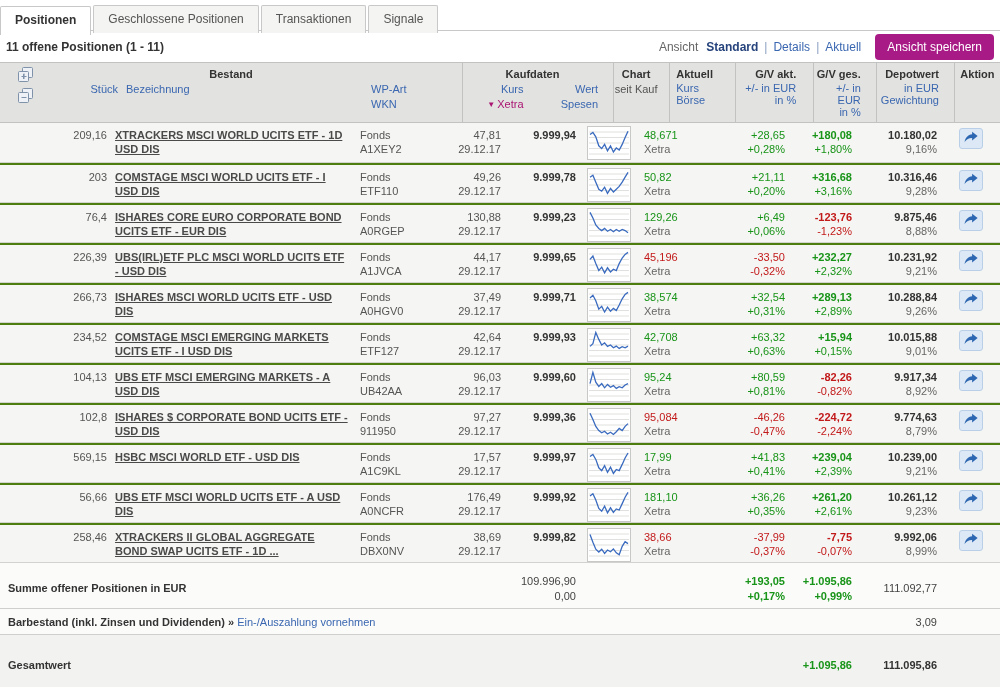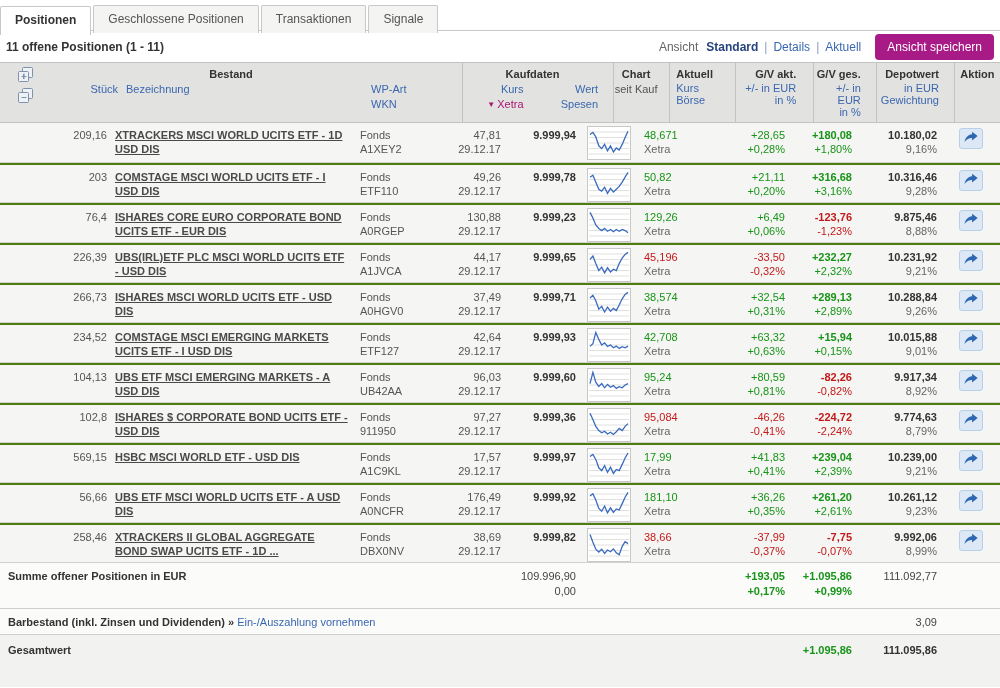--- a/index.html
+++ b/index.html
@@ -58,21 +58,21 @@
   .c12{width:59px;padding-top:5px;}
   .pname{font-weight:bold;color:#4a4a4a;text-decoration:underline;cursor:pointer;}
   .b{font-weight:bold;}
   .dark{color:#333;}
   .muted{color:#666;}
   .pos{color:#189418;}
   .neg{color:#c21a1a;}
   .sparkbox{width:42px;height:32px;margin:0 auto;border:1px solid #c8c8c6;background:#fff;}
   .act-btn{display:block;margin:0 auto;width:24px;height:21px;background:#dce8f6;border:1px solid #b9cfe8;border-radius:3px;padding:2px 3px;cursor:pointer;}
   
-  .f-row{display:flex;box-sizing:border-box;}
+  .f-row{display:flex;box-sizing:border-box;align-items:center;}
   .f-summe{background:#fbfbfa;border-bottom:1px solid #cfcfcd;padding-top:6px;min-height:46px;line-height:15px;}
   .f-bar{background:#fbfbfa;border-bottom:1px solid #cfcfcd;padding:6px 0 5px;line-height:14px;}
   .f-ges{background:#f2f2f0;padding-top:8px;height:52px;line-height:14px;}
   .f-label{width:505px;box-sizing:border-box;padding-left:8px;font-weight:bold;color:#333;font-size:11px;}
   .fw75{width:75px;box-sizing:border-box;padding-right:4px;}
   .fw58{width:58px;}.fw68{width:68px;}
   .fw85a{width:85px;box-sizing:border-box;padding-right:6px;}
   .fw65{width:65px;box-sizing:border-box;padding-right:4px;}
   .fw85d{width:85px;box-sizing:border-box;padding-right:4px;}
   .fw59{width:59px;}
@@ -562,21 +562,21 @@
               <polyline points="2.0,4.2 4.9,10.4 7.8,17.4 10.8,21.6 13.7,23.8 16.6,22.2 19.5,25.0 22.5,23.3 25.4,25.5 28.3,22.7 31.2,19.4 34.2,21.6 37.1,17.4 40.0,14.6" fill="none" stroke="#3a6bbf" stroke-width="1.3"></polyline>
             </svg>
       </div>
     </div>
     <div class="c c8">
       <div class="neg">95,084</div>
       <div class="muted">Xetra</div>
     </div>
     <div class="c c9 r">
       <div class="neg">-46,26</div>
-      <div class="neg">-0,41%</div>
+      <div class="neg">-0,47%</div>
     </div>
     <div class="c c10 r">
       <div class="b neg">-224,72</div>
       <div class="neg">-2,24%</div>
     </div>
     <div class="c c11 r">
       <div class="b dark">9.774,63</div>
       <div class="muted">8,79%</div>
     </div>
     <div class="c c12">

